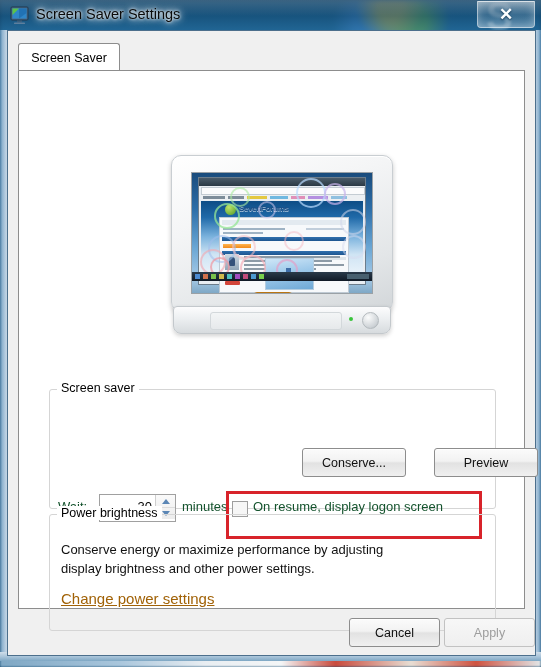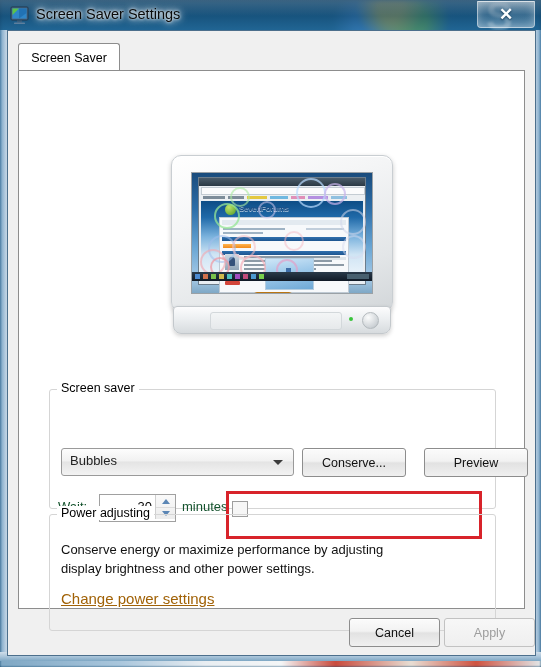--- a/index.html
+++ b/index.html
@@ -354,50 +354,47 @@
           <div class="mon-base">
             <div class="mon-tray"></div>
             <div class="mon-led"></div>
             <div class="mon-power"></div>
           </div>
         </div>
 
         <div class="gbox" style="left:30px;top:318px;width:445px;height:118px;"></div>
         <div class="glabel" style="left:38px;top:310px;">Screen saver</div>
 
-        <div class="combo">
-          <div class="combo-text">Bubbles</div>
-          <div class="combo-arrow"></div>
-        </div>
 
         <div class="btn" style="left:283px;top:377px;width:102px;">Conserve...</div>
-        <div class="btn" style="left:405px;top:377px;width:102px;">Preview</div>
+        <div class="btn" style="left:415px;top:377px;width:102px;">Preview</div>
 
         <div class="lbl" style="left:39px;top:428px;">Wait:</div>
 
         <div class="spin">
           <div class="spin-val">30</div>
           <div class="spin-btns">
             <div class="spin-up">
                 <i class="tri up"></i>
               </div>
             <div class="spin-dn">
                 <i class="tri dn"></i>
               </div>
           </div>
         </div>
 
         <div class="lbl" style="left:163px;top:428px;">minutes</div>
 
         <div class="cbox"></div>
+        <div class="lbl" style="left:234px;top:428px;">On resume, display logon screen</div>
 
         <div class="highlight"></div>
 
         <div class="gbox" style="left:30px;top:443px;width:445px;height:115px;"></div>
-        <div class="glabel" style="left:38px;top:435px;">Power adjusting</div>
+        <div class="glabel" style="left:38px;top:435px;">Power brightness</div>
 
         <div class="ptext" style="left:42px;top:488px;">display brightness and other power settings.</div>
         <div class="ptext" style="left:42px;top:469px;">Conserve energy or maximize performance by adjusting</div>
 
         <div class="link" style="left:42px;top:519px;">Change power settings</div>
       </div>
 
       <div class="btn" style="left:341px;top:587px;width:89px;">Cancel</div>
       <div class="btn disabled" style="left:436px;top:587px;width:89px;">Apply</div>
     </div>

